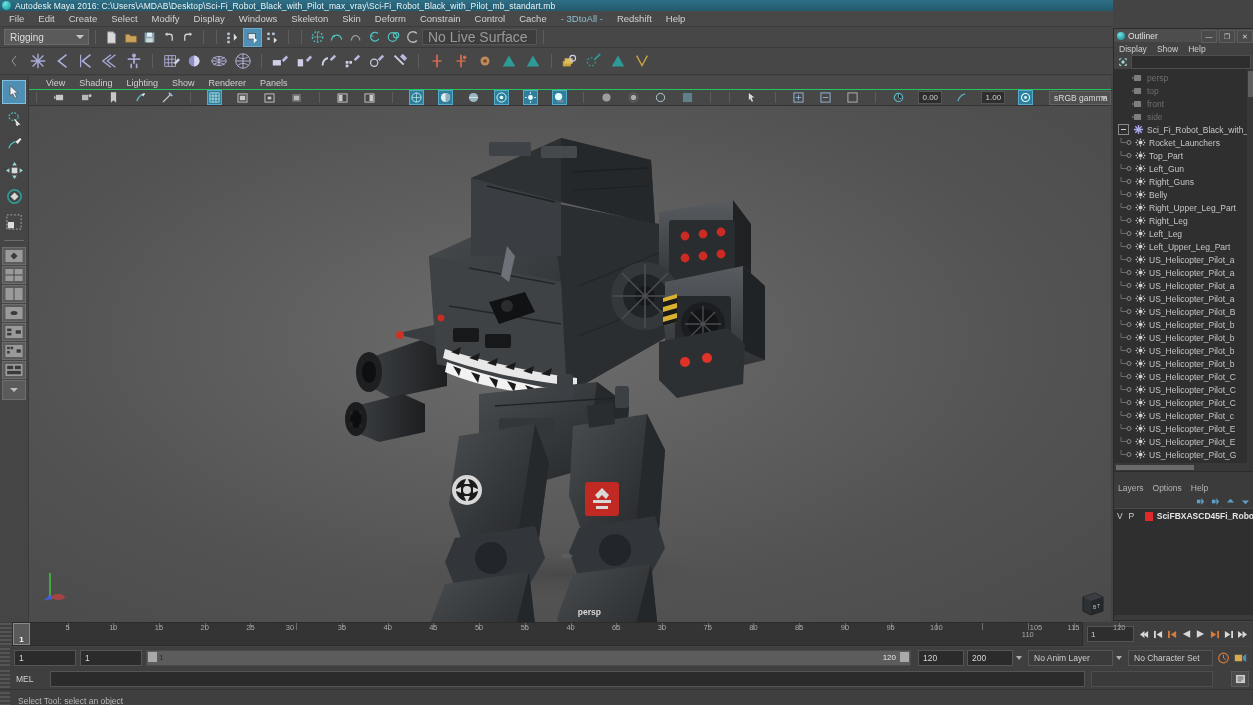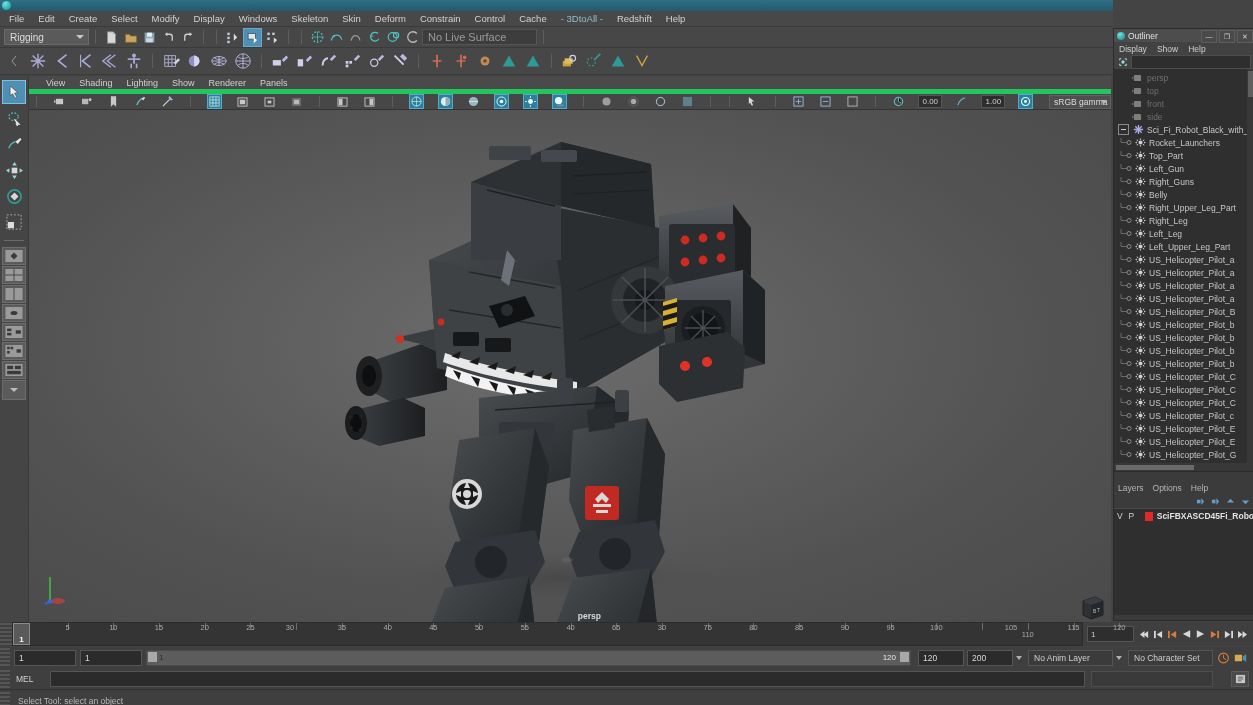--- a/index.html
+++ b/index.html
@@ -34,39 +34,39 @@
   .statusrow{height:20px;border-bottom:1px solid #3a3a3a;padding-left:4px;}
   .menuset{width:78px;height:14px;background:#5a5a5a;border:1px solid #6a6a6a;
     font-size:10px;color:#dcdcdc;display:flex;align-items:center;padding-left:5px;position:relative;}
   .menuset:after{content:"";position:absolute;right:4px;top:5px;
     border-left:4px solid transparent;border-right:4px solid transparent;border-top:4px solid #c8c8c8;}
   .sep{width:1px;height:14px;background:#5d5d5d;margin:0 6px;flex:0 0 auto;}
   .ibtn{width:17px;height:17px;margin:0 1px;display:flex;align-items:center;justify-content:center;
     flex:0 0 auto;}
   .ibtn.on{background:#4f8fb4;border:1px solid #69a9cc;}
   .livesurf{width:108px;height:14px;background:#3d3d3d;border:1px solid #555;
-    font-size:11px;color:#9a9a9a;display:flex;align-items:center;padding-left:5px;}
+    font-size:14px;color:#9a9a9a;display:flex;align-items:center;padding-left:5px;}
 
   .shelfrow{height:26px;border-bottom:1px solid #3a3a3a;padding-left:2px;}
   .shelfrow .ibtn{width:22px;height:22px;}
 
   
   .toolbox{position:absolute;left:0;top:76px;width:28px;height:545px;background:#454545;
     border-right:1px solid #3a3a3a;padding-top:3px;}
   .tb-item{width:22px;height:22px;margin:1px auto 2px;display:flex;align-items:center;justify-content:center;
     border:1px solid transparent;}
   .tb-item.sel{background:#4f8fb4;border-color:#7fc0e0;}
   .tb-div{width:20px;height:1px;background:#6a6a6a;margin:6px auto;}
   .tb-box{width:22px;height:16px;margin:1px auto;background:#5b5b5b;border:1px solid #6d6d6d;
     display:flex;align-items:center;justify-content:center;}
 
   
   .viewport{position:absolute;left:29px;top:76px;width:1082px;height:545px;background:#3d3d3d;}
   .vpmenu{height:13px;background:#4a4a4a;display:flex;align-items:center;padding-left:10px;
-    border-bottom:5px solid #22c55e;}
+    border-bottom:1px solid #22c55e;}
   .vpmenu span{font-size:9px;color:#cfcfcf;padding:0 7px;}
   .vptools{height:15px;background:#474747;display:flex;align-items:center;padding-left:4px;
     border-bottom:1px solid #333;gap:12px;}
   .vtool{width:13px;height:13px;margin:0 1px;display:flex;align-items:center;justify-content:center;flex:0 0 auto;}
   .vtool.on{background:#2f7f9b;border:1px solid #55aacb;}
   .vsep{width:1px;height:11px;background:#5d5d5d;margin:0 3px;flex:0 0 auto;}
   .numfield{width:30px;height:11px;background:#2e2e2e;border:1px solid #555;color:#cfcfcf;
     font-size:8px;display:flex;align-items:center;justify-content:flex-end;padding-right:3px;}
   .gammasel{width:88px;height:12px;background:#4f4f4f;border:1px solid #616161;font-size:8.5px;
     color:#dcdcdc;display:flex;align-items:center;padding-left:4px;position:relative;margin-left:3px;}
@@ -173,20 +173,21 @@
 
   svg{display:block;}
 </style>
 </head>
 <body>
 
 <div class="app">
 
   <div class="titlebar">
     <div class="tb-ico"></div>
+    <div class="tb-text">Autodesk Maya 2016: C:\Users\AMDAB\Desktop\Sci-Fi_Robot_Black_with_Pilot_max_vray\Sci-Fi_Robot_Black_with_Pilot_mb_standart.mb</div>
     <div class="tb-btns">
       <div>—</div>
       <div>❐</div>
       <div class="close">✕</div>
     </div>
   </div>
 
   <div class="menubar" id="menubar">
       <span>File</span>
       <span>Edit</span>
@@ -1615,21 +1616,21 @@
         <div class="ts-lbl" style="left: 740.455px;">80</div>
         <div class="ts-tick" style="left: 786.18px;"></div>
         <div class="ts-lbl" style="left: 786.18px;">85</div>
         <div class="ts-tick" style="left: 831.905px;"></div>
         <div class="ts-lbl" style="left: 831.905px;">90</div>
         <div class="ts-tick" style="left: 877.63px;"></div>
         <div class="ts-lbl" style="left: 877.63px;">95</div>
         <div class="ts-tick" style="left: 923.355px;"></div>
         <div class="ts-lbl" style="left: 923.355px;">100</div>
         <div class="ts-tick" style="left: 969.08px;"></div>
-        <div class="ts-lbl" style="left: 998px;">105</div>
+        <div class="ts-lbl" style="left: 1023px;">105</div>
         <div class="ts-tick" style="left: 1014.8px;"></div>
         <div class="ts-lbl" style="left: 1014.8px; margin-top: 7px;">110</div>
         <div class="ts-tick" style="left: 1060.53px;"></div>
         <div class="ts-lbl" style="left: 1060.53px;">115</div>
         <div class="ts-tick" style="left: 1106.26px;"></div>
         <div class="ts-lbl" style="left: 1106.26px;">120</div>
       </div>
     <div class="ts-field">1</div>
     <div class="ts-pb">
       <div class="pbbtn">

